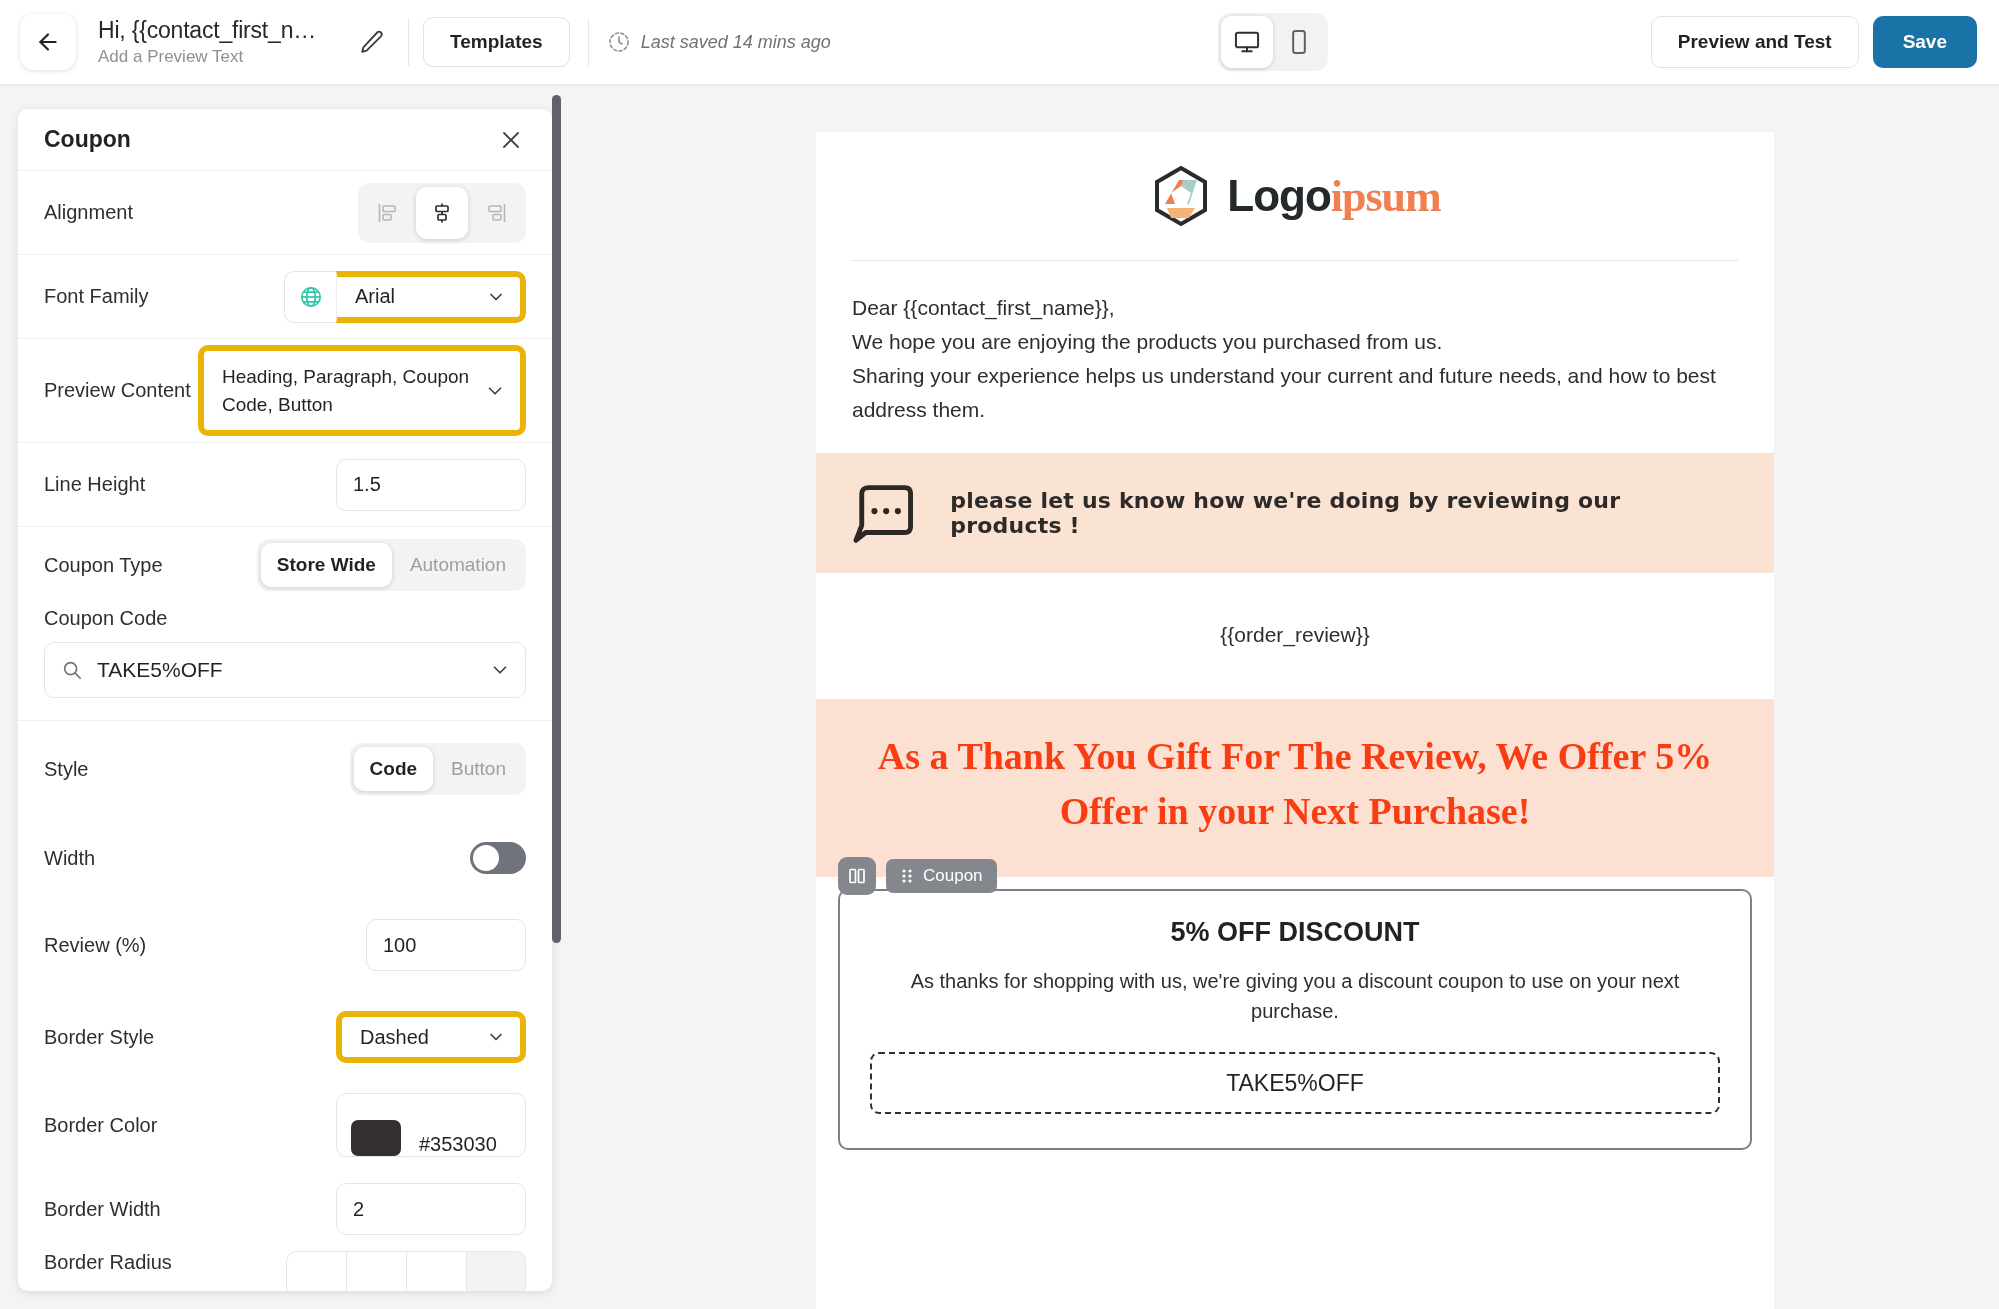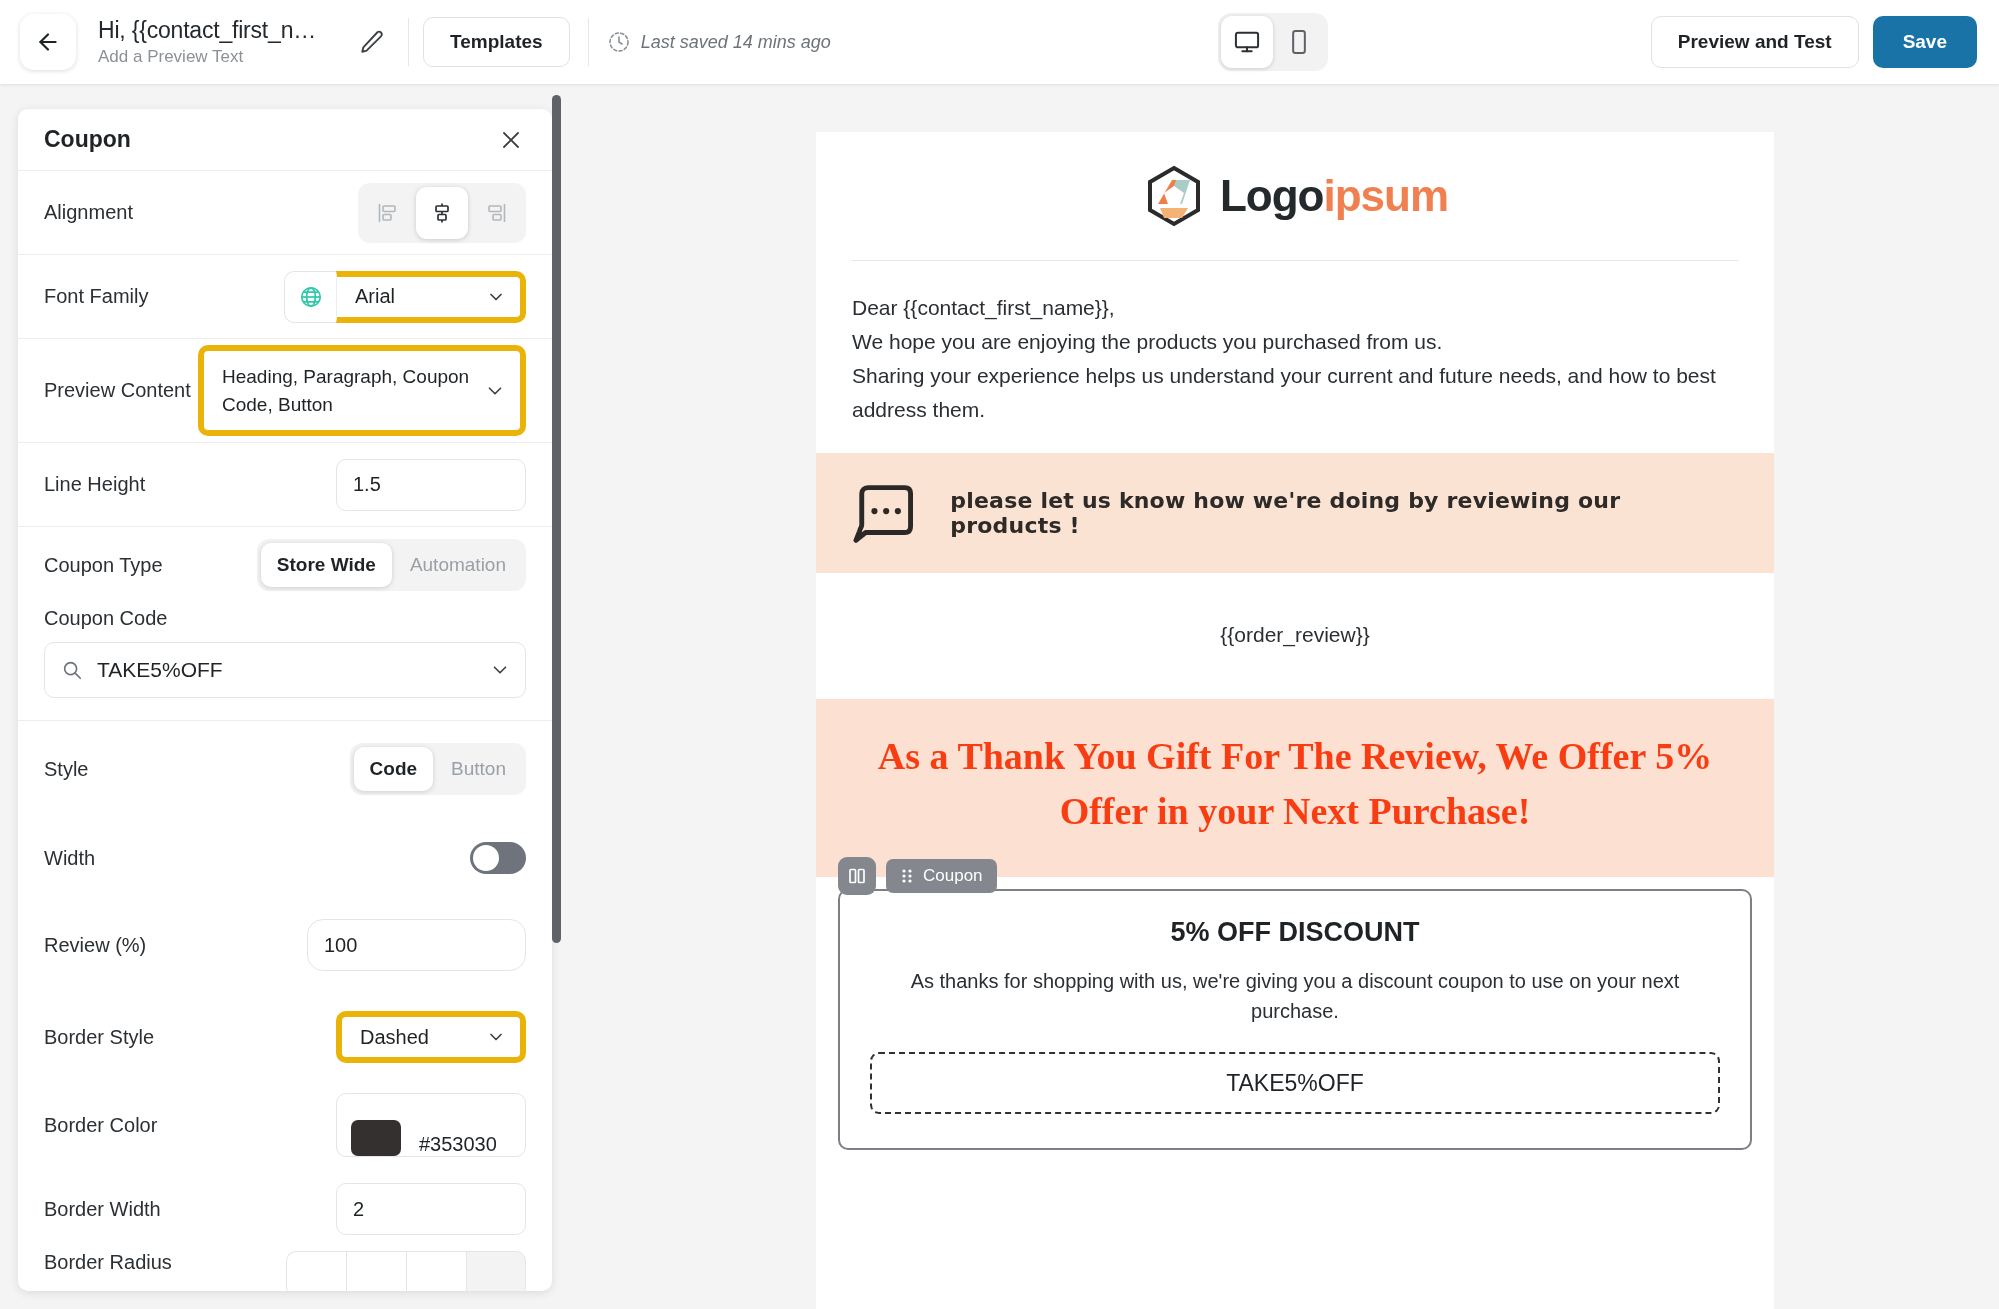--- a/index.html
+++ b/index.html
@@ -151,21 +151,21 @@
     background: #f4f4f4; overflow: hidden;
   }
   .email {
     position: absolute; left: 216px; top: 48px; width: 958px; min-height: 1180px;
     background: #ffffff;
   }
   .email-logo { height: 128px; display: flex; align-items: center; justify-content: center; }
   .logo-inner { display: flex; align-items: center; gap: 14px; }
   .logo-text { font-size: 44px; font-weight: 700; letter-spacing: -1px; }
   .logo-text .dark { color: #24292b; }
-  .logo-text .orange { color: #f08050; }
+  .logo-text .orange { color: #f08050; font-family: Liberation Serif, serif; }
   .email-hr { height: 1px; background: #e6e6e6; margin: 0 36px; }
   .email-body {
     padding: 30px 36px 26px 36px; font-size: 21px; line-height: 1.62; color: #2b2f33;
   }
   .email-body p { margin: 0; }
 
   .banner-peach {
     background: #fbe3d4; padding: 28px 36px; display: flex; align-items: center; gap: 30px;
   }
   .banner-text {
@@ -383,21 +383,21 @@
 
     <div class="row noborder" style="min-height:82px;">
       <span class="row-label">Width</span>
       <div class="toggle">
         <div class="knob"></div>
       </div>
     </div>
 
     <div class="row noborder" style="min-height:92px;">
       <span class="row-label">Review (%)</span>
-      <div class="field w190" style="width:219px;border-radius:16px;">
+      <div class="field w190" style="width:160px;">
         <span>100</span>
       </div>
     </div>
 
     <div class="row noborder" style="min-height:92px;">
       <span class="row-label">Border Style</span>
       <div class="select" style="width:190px;height:52px;">
         <span>Dashed</span>
         <svg width="20" height="20" viewBox="0 0 24 24" fill="none" stroke="#3a4045" stroke-width="2" stroke-linecap="round" stroke-linejoin="round">
           <polyline points="6 9 12 15 18 9"></polyline>

